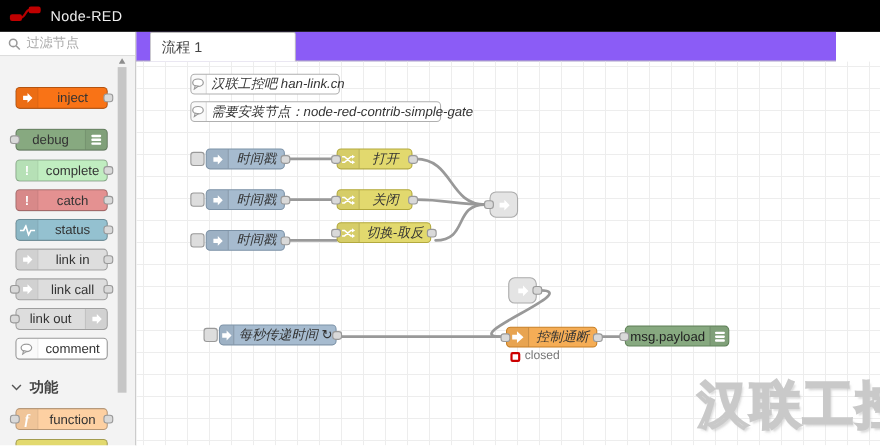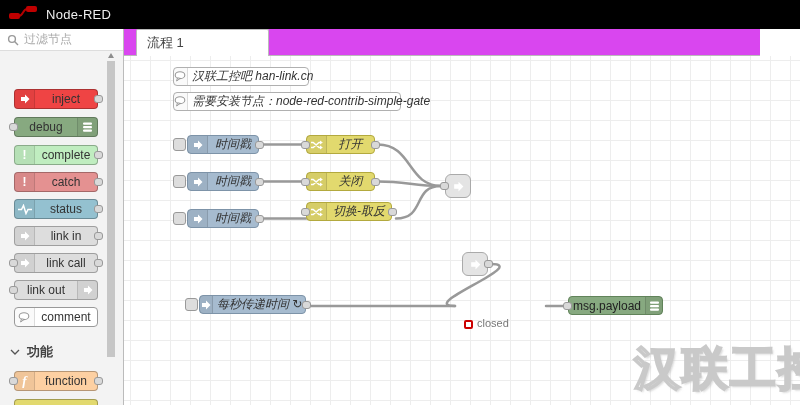--- a/index.html
+++ b/index.html
@@ -38,21 +38,21 @@
     font-family:"Liberation Serif","DejaVu Serif",serif; }
   #palette-scroll { position:absolute; left:106px; top:24px; width:10px; height:352px; }
   #palette-scroll .thumb { position:absolute; left:1px; top:8px; width:8px; height:296px;
     background:#c6c6c6; }
   #palette-scroll .uparrow { position:absolute; left:2px; top:0; width:0; height:0;
     border-left:3px solid transparent; border-right:3px solid transparent;
     border-bottom:5px solid #8d8d8d; }
 
   
   #tabbar { position:absolute; left:124px; top:29px; width:636px; height:27px;
-    background:#d946ef; border-bottom:1px solid #bbb; }
+    background:#8b5cf6; border-bottom:1px solid #bbb; }
   .tab { position:absolute; left:12px; top:0; width:133px; height:27px; background:#fff;
     border:1px solid #bbb; border-bottom:none; border-radius:2px 2px 0 0;
     display:flex; align-items:center; padding-left:10px; font-size:13px; color:#444; }
 
   
   #canvas { position:absolute; left:124px; top:56px; width:676px; height:349px; background:#fff;
     background-image:linear-gradient(to right,#ededed 1px,transparent 1px),
                      linear-gradient(to bottom,#ededed 1px,transparent 1px);
     background-size:20px 20px; background-position:6px 4px; overflow:hidden; }
   #wires { position:absolute; left:0; top:0; pointer-events:none; }
@@ -103,21 +103,21 @@
   <div id="palette">
     <div id="palette-search">
       <svg width="12" height="12" viewBox="0 0 12 12">
         <circle cx="5" cy="5" r="3.4" stroke="#999" stroke-width="1.4" fill="none"></circle>
         <line x1="7.6" y1="7.6" x2="11" y2="11" stroke="#999" stroke-width="1.4"></line>
       </svg>
       <span class="ph">过滤节点</span>
     </div>
 
 
-    <div class="pnode" style="top:60px;background:#ef4444">
+    <div class="pnode" style="top:50px;background:#f97316">
       <span class="nicon l">
         <svg width="12" height="12" viewBox="0 0 12 12">
             <path d="M2 4h4V1.5L10.5 6 6 10.5V8H2z" fill="#fff"></path>
           </svg>
       </span>
       <span class="nlabel">inject</span>
       <span class="port pr"></span>
     </div>
 
     <div class="pnode" style="top:88px;background:#87a980">
@@ -349,20 +349,30 @@
     <div class="cnode inject-node" style="left:75px;top:239px;width:107px">
       <span class="nicon l">
         <svg width="12" height="12" viewBox="0 0 12 12">
             <path d="M2 4h4V1.5L10.5 6 6 10.5V8H2z" fill="#fff"></path>
           </svg>
       </span>
       <span class="nlabel">每秒传递时间 ↻</span>
       <span class="port pr"></span>
     </div>
 
+    <div class="cnode gate-node" style="left:336px;top:241px;width:83px">
+      <span class="nicon l">
+        <svg width="13" height="13" viewBox="0 0 12 12">
+            <path d="M1.5 4h4V1L11 6 5.5 11V8h-4z" fill="#fff"></path>
+          </svg>
+      </span>
+      <span class="nlabel">控制通断</span>
+      <span class="port pl"></span>
+      <span class="port pr"></span>
+    </div>
     <div class="status-row" style="left:340px;top:261px">
       <span class="status-dot"></span>
       <span>closed</span>
     </div>
 
     <div class="cnode debug-node" style="left:444px;top:240px;width:95px">
       <span class="nlabel" style="color:#222">msg.payload</span>
       <span class="nicon r">
         <svg width="11" height="12" viewBox="0 0 11 12">
             <rect x="1" y="1.5" width="9" height="2.2" rx="1" fill="#fff"></rect>

